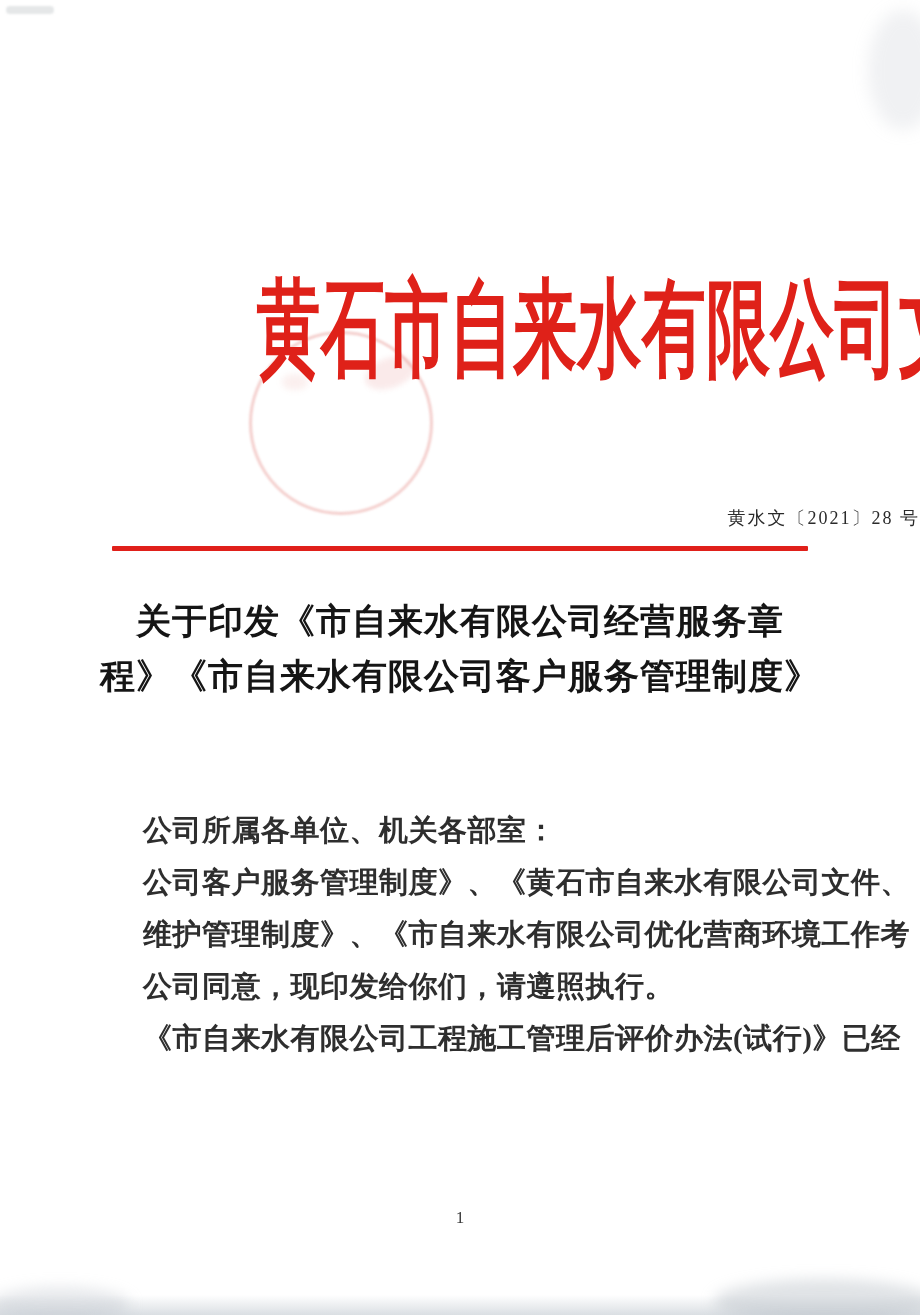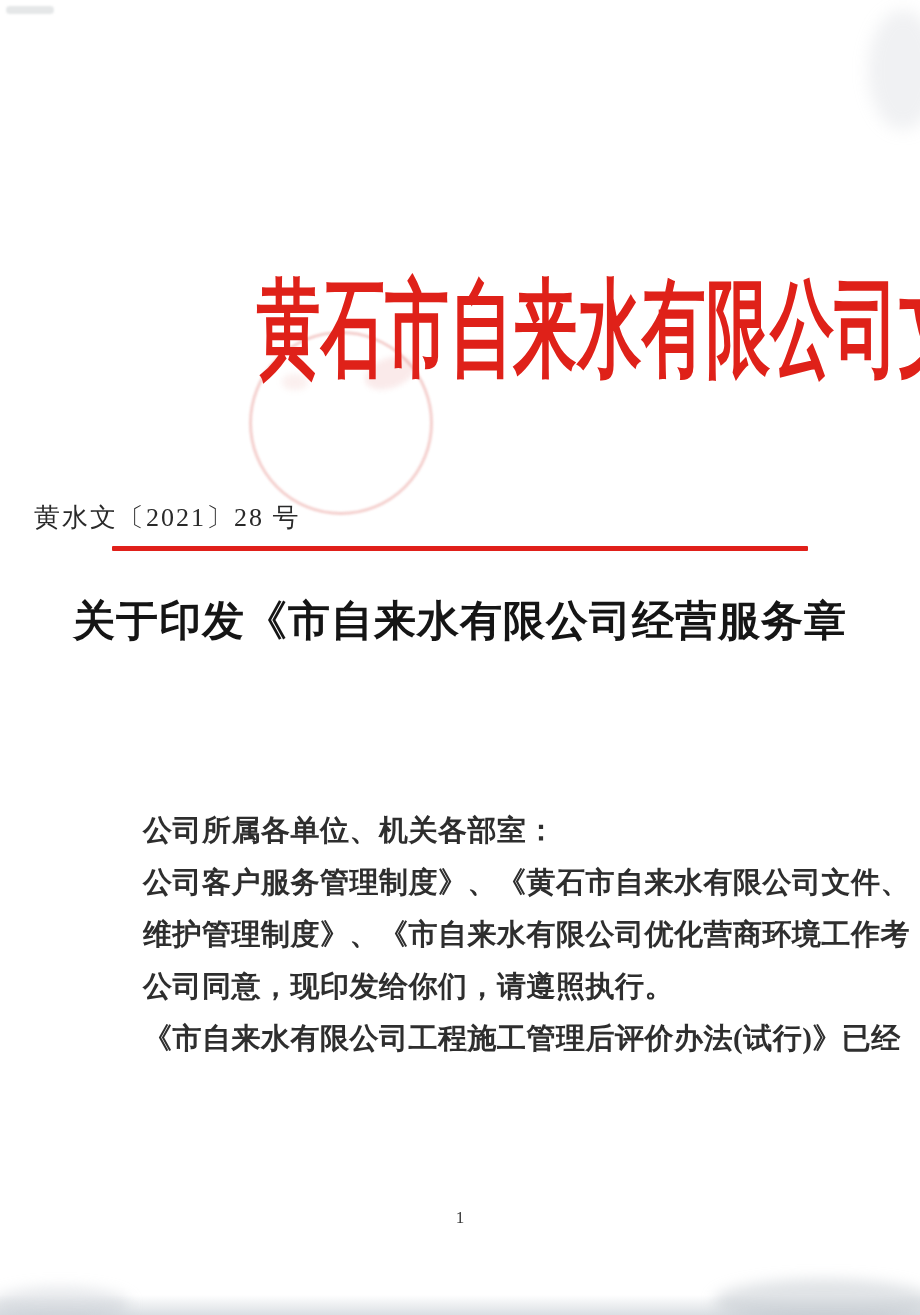--- a/index.html
+++ b/index.html
@@ -85,23 +85,23 @@
     width: 26px; height: 16px;
     background: rgba(219, 95, 90, 0.10);
     border-radius: 50%;
     filter: blur(3px);
   }
 
   
   .doc-number {
     position: absolute;
     top: 500px; left: 0; width: 100%;
-    text-align: left;
+    text-align: right;
     text-indent: 34px;
-    font-size: 26px;
+    font-size: 18px;
     line-height: 36px;
     letter-spacing: 2px;
     color: #2a2a2a;
   }
 
   
   .red-line {
     position: absolute;
     left: 112px; top: 546px;
     width: 696px; height: 5px;
@@ -109,21 +109,21 @@
     border-radius: 1px;
   }
 
   
   .notice-title {
     position: absolute;
     top: 594px; left: 0; width: 100%;
     text-align: center;
     font-weight: bold;
     color: #151515;
-    font-size: 42px;
+    font-size: 35px;
     line-height: 55px;
     letter-spacing: 1px;
   }
 
   
   .body-text {
     position: absolute;
     left: 143px; top: 804px;
     width: 660px;
     font-size: 29px;
@@ -164,20 +164,21 @@
   <div class="org-title">
     <span class="stretch">黄石市自来水有限公司文件</span>
   </div>
 
   <div class="doc-number">黄水文〔2021〕28 号</div>
 
   <div class="red-line"></div>
 
   <div class="notice-title">
     <div>关于印发《市自来水有限公司经营服务章</div>
+    <div>程》《市自来水有限公司客户服务管理制度》</div>
   </div>
 
   <div class="body-text">
     <div class="b-line">公司所属各单位、机关各部室：</div>
     <div class="b-line">公司客户服务管理制度》、《黄石市自来水有限公司文件、</div>
     <div class="b-line">维护管理制度》、《市自来水有限公司优化营商环境工作考</div>
     <div class="b-line">公司同意，现印发给你们，请遵照执行。</div>
     <div class="b-line">《市自来水有限公司工程施工管理后评价办法(试行)》已经</div>
   </div>
 

